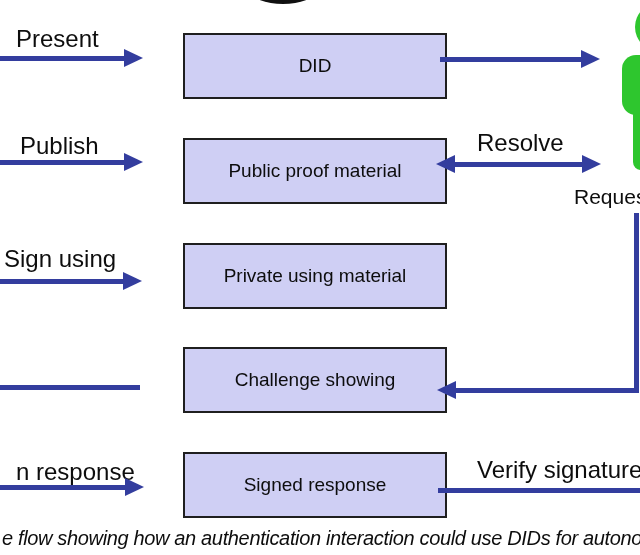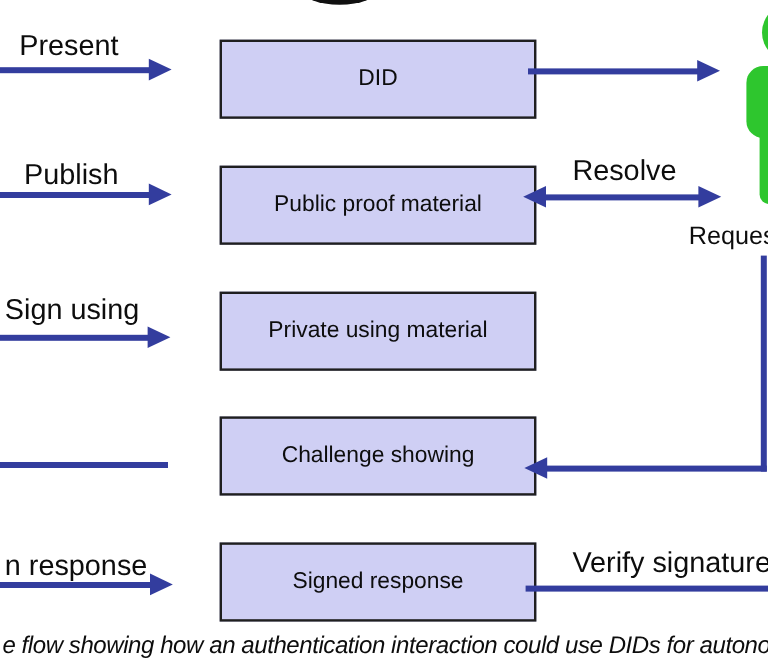--- a/index.html
+++ b/index.html
@@ -82,21 +82,21 @@
   <div class="box" style="top:347px">
     <span>Challenge showing</span>
   </div>
   <div class="box" style="top:452px">
     <span>Signed response</span>
   </div>
 
   <div class="lbl" style="left:16px;top:26px">Present</div>
   <div class="lbl" style="left:4px;top:246px">Sign using</div>
   <div class="lbl" style="left:20px;top:133px">Publish</div>
-  <div class="lbl" style="left:4px;top:459px">n response</div>
+  <div class="lbl" style="left:16px;top:459px">n response</div>
 
   <div class="lbl" style="left:477px;top:130px">Resolve</div>
   <div class="lbl" style="left:477px;top:457px">Verify signature</div>
   <div class="lbl-sm" style="left:574px;top:185px">Reques</div>
 
   <div class="hline" style="left:0;top:56px;width:127px"></div>
   <div class="ah-r" style="left:124px;top:49px"></div>
 
   <div class="hline" style="left:0;top:160px;width:127px"></div>
   <div class="ah-r" style="left:124px;top:153px"></div>

